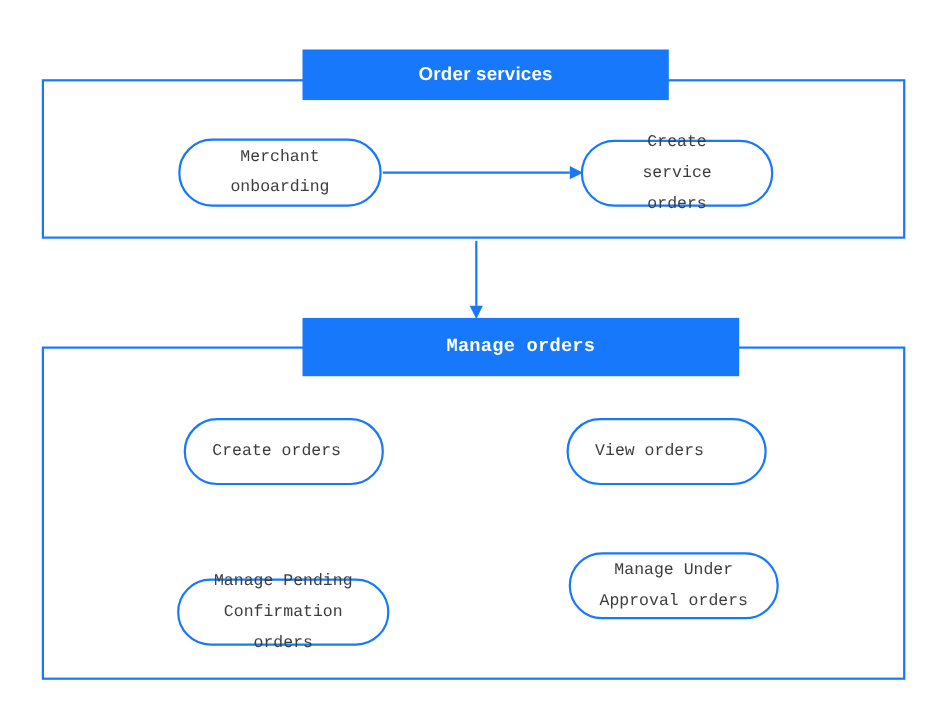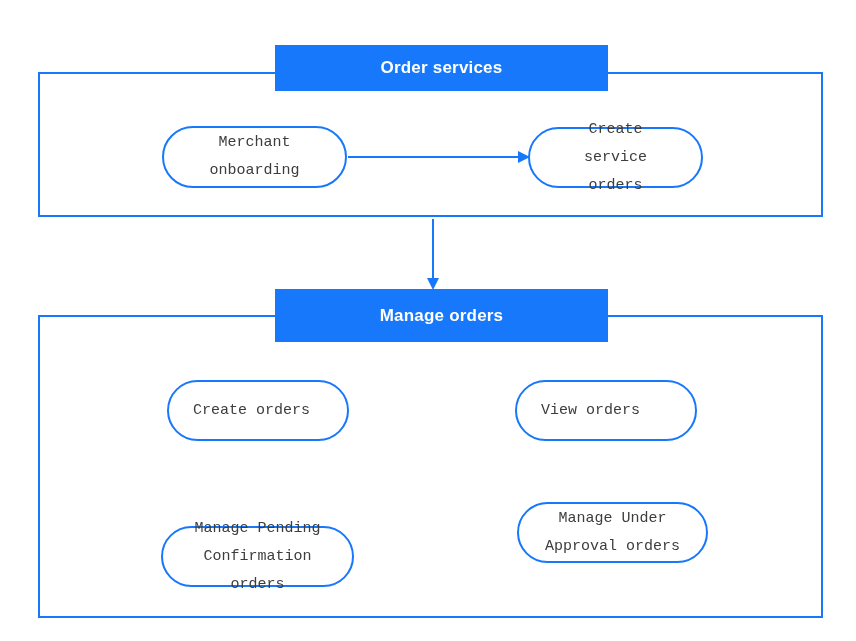--- a/index.html
+++ b/index.html
@@ -42,21 +42,21 @@
     background: var(--accent);
     color: var(--header-text);
     display: flex;
     align-items: center;
     justify-content: center;
     font-size: 17px;
     font-weight: 600;
     letter-spacing: 0.2px;
   }
   #header-order-services { left: 275px; top: 45px;  width: 333px; height: 46px; }
-  #header-manage-orders  { left: 275px; top: 289px; width: 333px; height: 53px; }
+  #header-manage-orders  { left: 275px; top: 289px; width: 397px; height: 53px; font-family: Liberation Mono, monospace; }
 
   .pill {
     position: absolute;
     border: 2px solid var(--accent);
     border-radius: 31px;
     background: var(--background);
     color: var(--node-text);
     display: flex;
     align-items: center;
     justify-content: flex-start;

